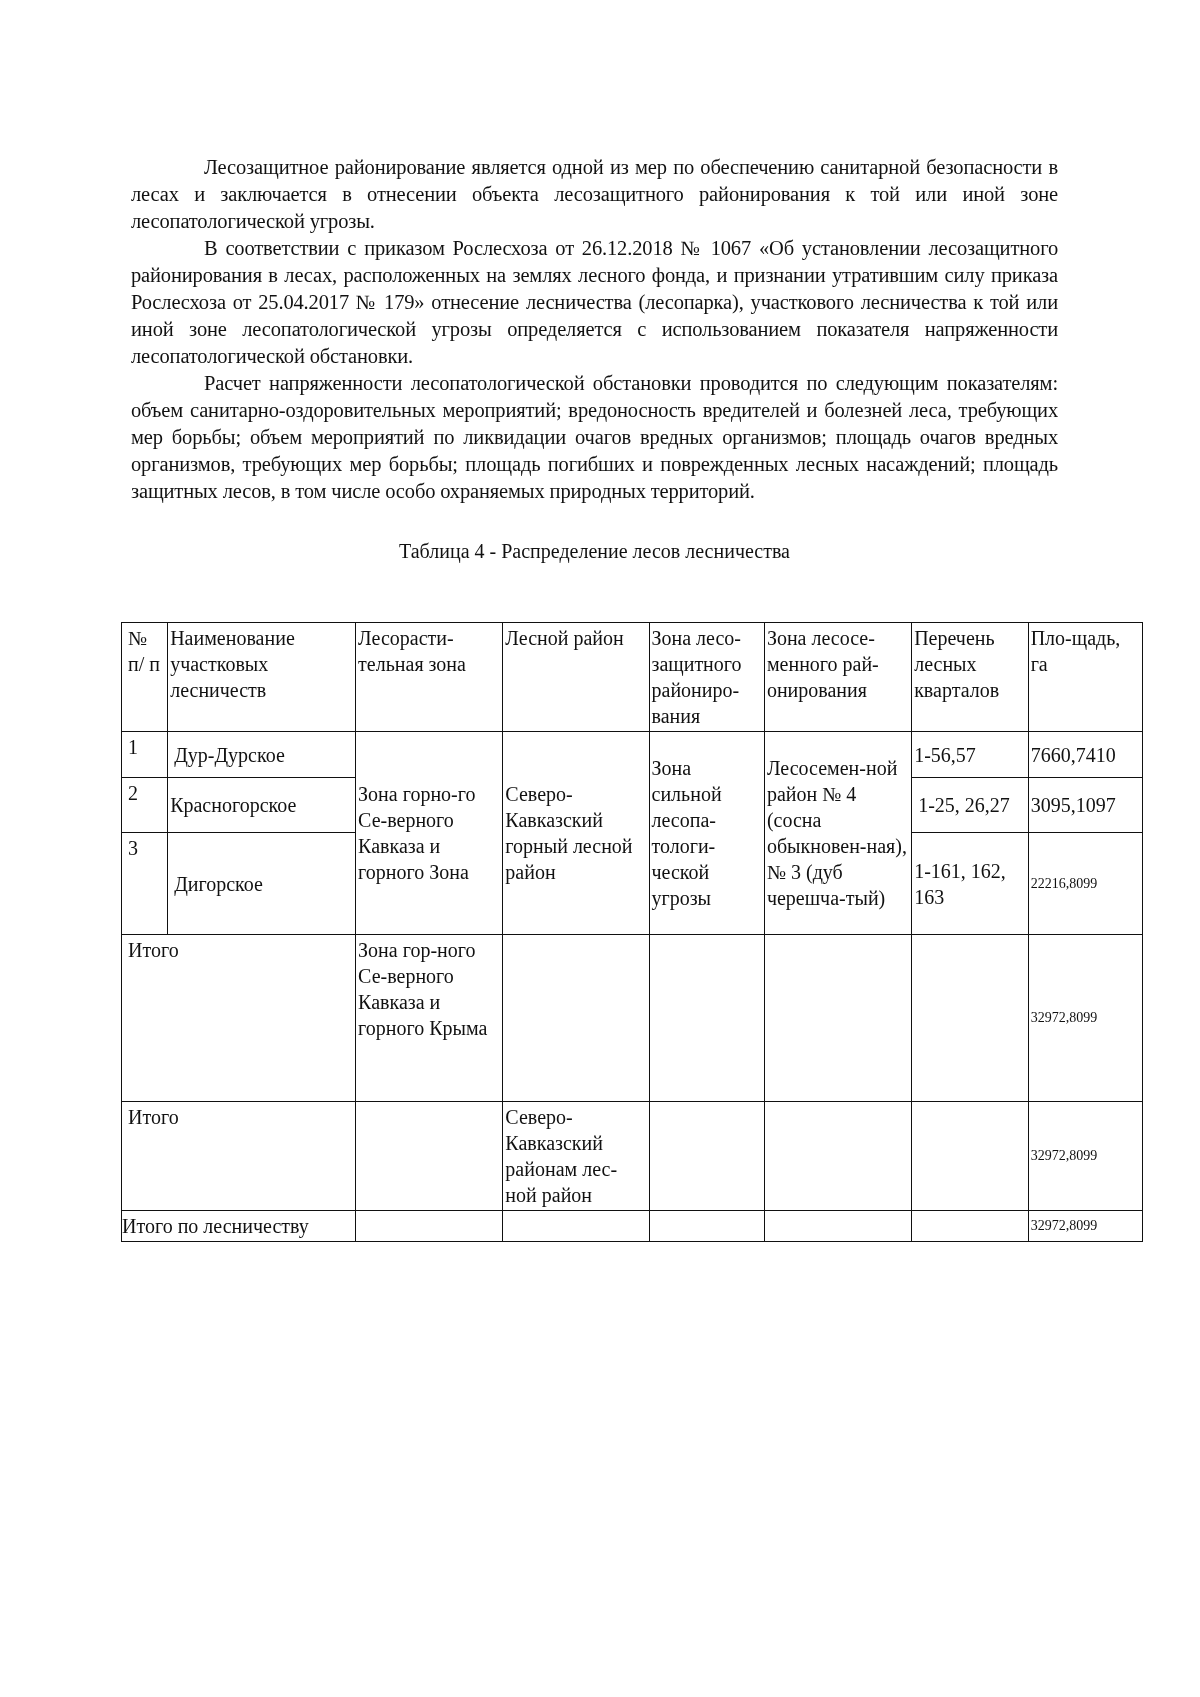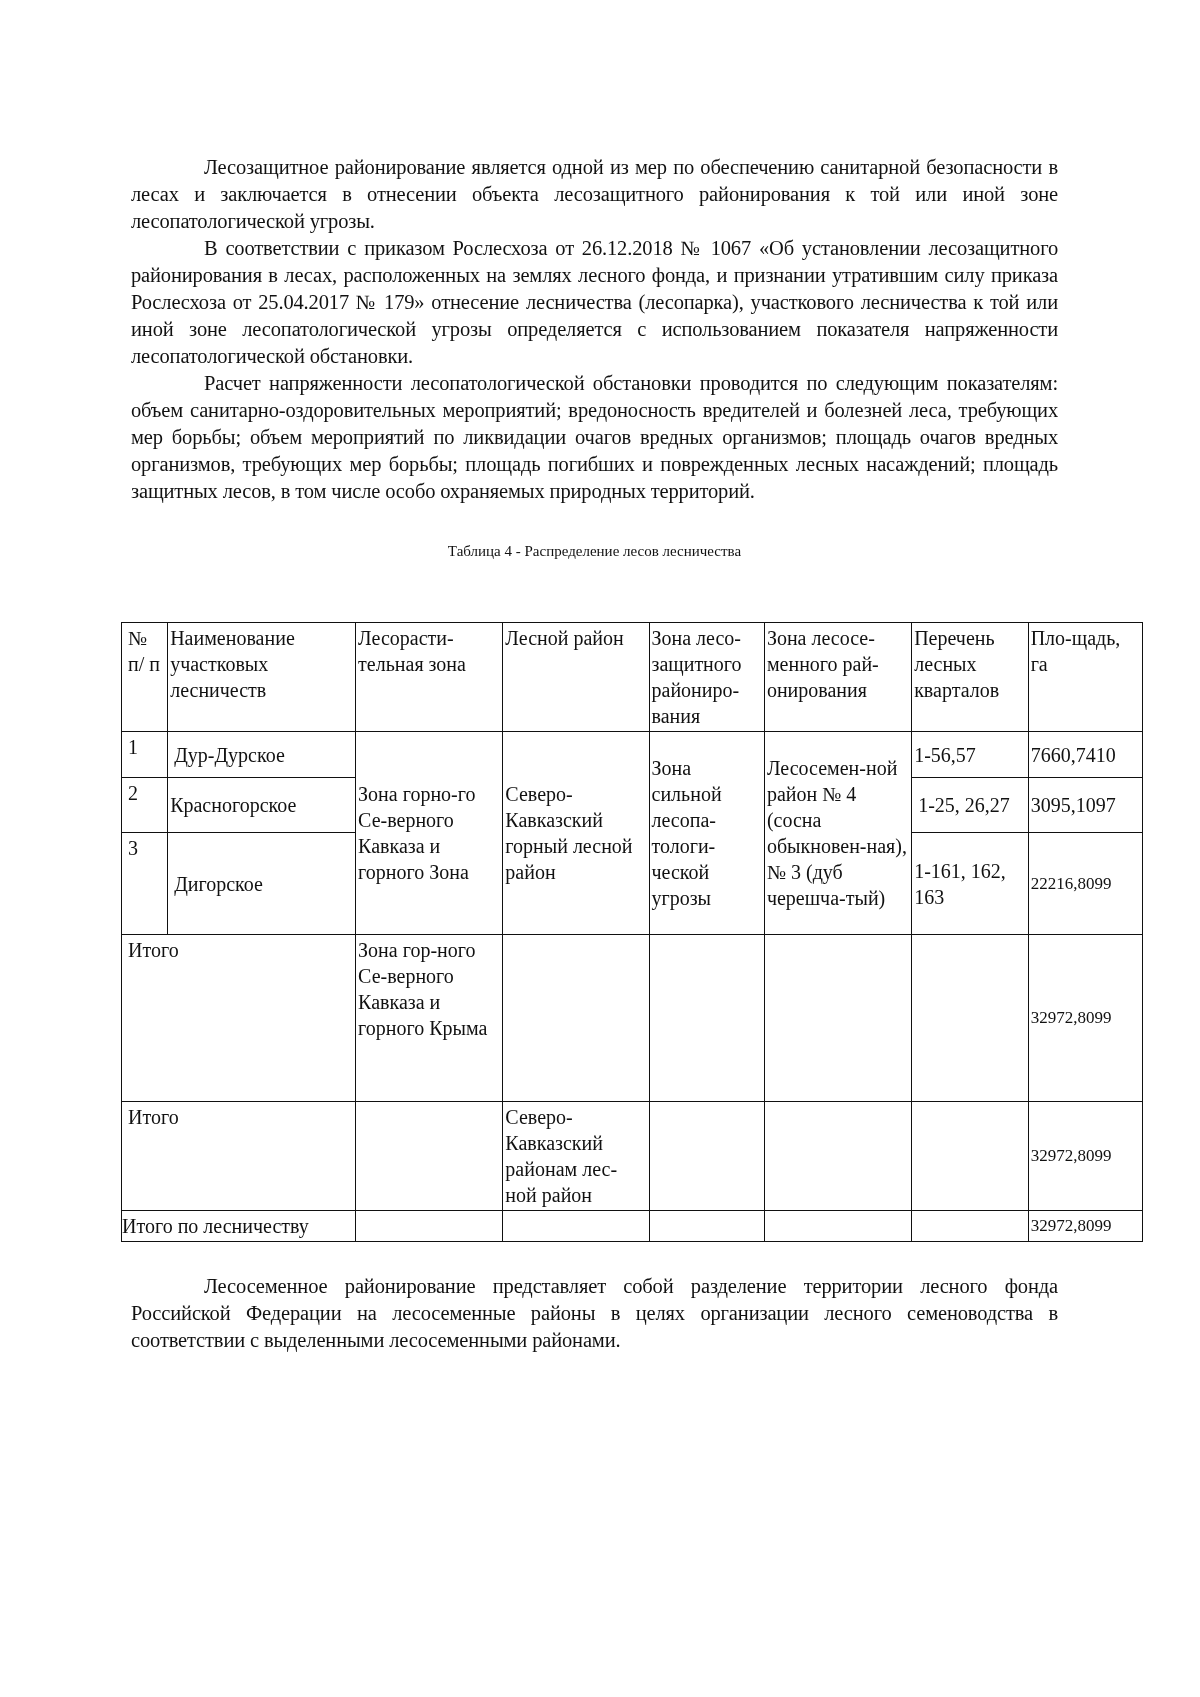--- a/index.html
+++ b/index.html
@@ -1,28 +1,28 @@
 <!DOCTYPE html>
 <html><head>
   <meta charset="utf-8">
   <style>
     html, body { margin: 0; padding: 0; background: #ffffff; }
     body { width: 1200px; height: 1697px; position: relative; overflow: hidden;
            font-family: "Liberation Serif", "DejaVu Serif", serif; color: #111; }
     .page { position: absolute; left: 131px; top: 118px; width: 927px; margin-top: 36px; }
     p.para { margin: 0; font-size: 20.5px; line-height: 27px; text-align: justify;
              text-indent: 73px; letter-spacing: -0.15px; }
-    .caption { text-align: center; font-size: 15px; line-height: 27px; margin-top: 33px; }
+    .caption { text-align: center; font-size: 20px; line-height: 27px; margin-top: 33px; }
     table.t { position: absolute; left: 121px; top: 622px; width: 1022px;
               border-collapse: collapse; table-layout: fixed; font-size: 20px; line-height: 26px; }
     table.t td { border: 1.5px solid #111; vertical-align: top; text-align: left;
                  padding: 2px 2px; }
     table.t td.left { text-align: left; padding-left: 6px; }
     table.t td.mid { vertical-align: middle; }
-    table.t td.small { font-size: 17px; vertical-align: middle; }
+    table.t td.small { font-size: 14px; vertical-align: middle; }
     .after { position: absolute; left: 131px; top: 1273px; width: 927px; }
   </style>
 </head>
 <body>
 
 <div class="page">
   <p class="para">Лесозащитное районирование является одной из мер по обеспечению санитарной безопасности в лесах и заключается в отнесении объекта лесозащитного районирования к той или иной зоне лесопатологической угрозы.</p>
   <p class="para">В соответствии с приказом   Рослесхоза от 26.12.2018 № 1067 «Об установлении лесозащитного районирования в лесах, расположенных на землях лесного фонда, и признании утратившим силу приказа Рослесхоза от 25.04.2017 № 179» отнесение лесничества (лесопарка), участкового лесничества к той или иной зоне лесопатологической угрозы определяется с использованием показателя напряженности лесопатологической обстановки.</p>
   <p class="para">Расчет напряженности лесопатологической обстановки проводится по следующим показателям: объем санитарно-оздоровительных мероприятий; вредоносность вредителей и болезней леса, требующих мер борьбы; объем мероприятий по ликвидации очагов вредных организмов; площадь очагов вредных организмов, требующих мер борьбы; площадь погибших и поврежденных лесных насаждений; площадь защитных лесов, в том числе особо охраняемых природных территорий.</p>
   <div class="caption">
@@ -98,14 +98,13 @@
     <td></td>
     <td></td>
     <td></td>
     <td></td>
     <td class="small">32972,8099</td>
   </tr>
 </tbody>
   </table>
 
 <div class="after">
-  <p class="para">Лесосеменное районирование представляет собой разделение территории лесного фонда Российской Федерации на лесосеменные районы в целях организации лесного семеноводства в соответствии с выделенными лесосеменными районами.</p>
 </div>
 
 </body></html>

